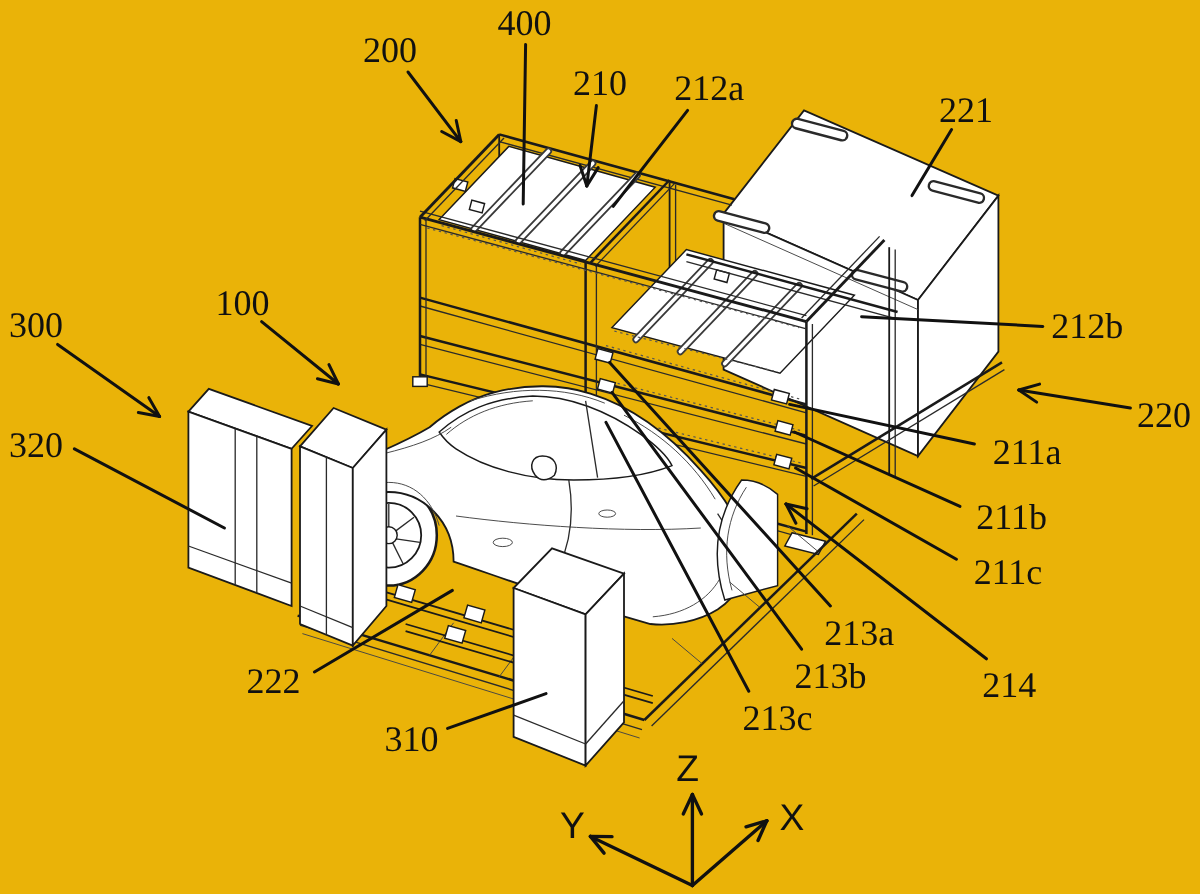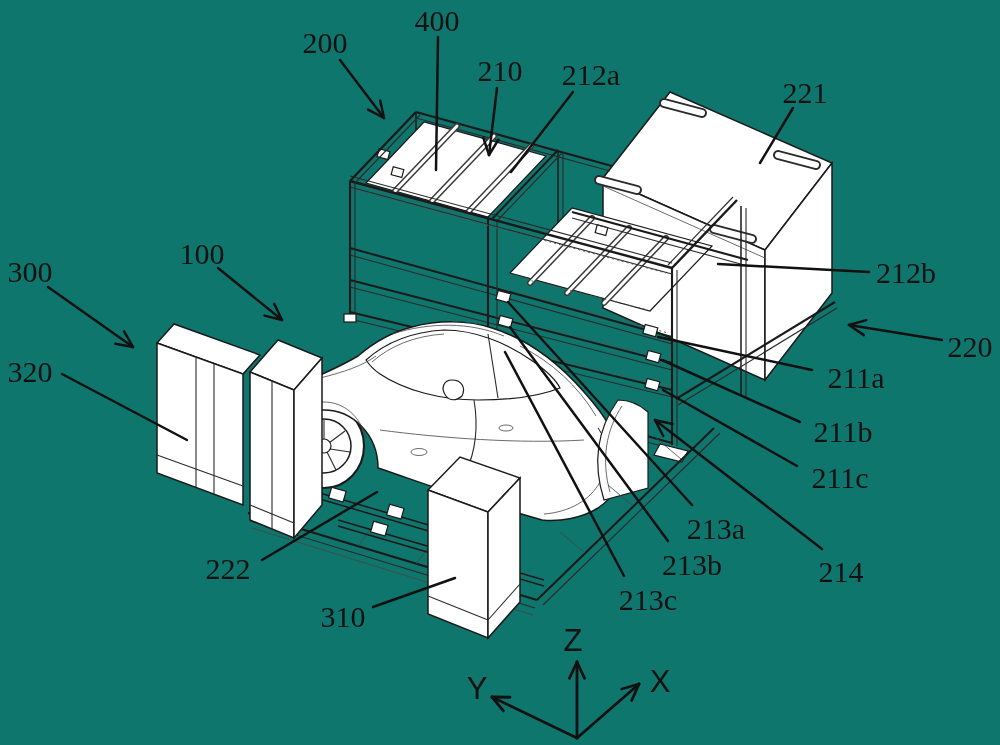--- a/index.html
+++ b/index.html
@@ -1,16 +1,16 @@
 <!DOCTYPE html>
 <html><head>
 <meta charset="utf-8">
 <style>
   html,body{margin:0;padding:0;background:#fff;}
-  #stage{position:relative;width:1000px;height:745px;background:#0f766e;overflow:hidden;}
+  #stage{position:relative;width:1000px;height:745px;background:#eab308;overflow:hidden;}
   svg{display:block;}
   
   .s25{stroke:#1a1a1a;stroke-width:2.4;fill:none;}
   .s22{stroke:#1a1a1a;stroke-width:2.1;fill:none;}
   .s15{stroke:#1a1a1a;stroke-width:1.5;fill:none;}
   .s12{stroke:#2a2a2a;stroke-width:1.1;fill:none;}
   .s08{stroke:#444;stroke-width:.8;fill:none;}
   .w{fill:#fff;stroke:#1a1a1a;stroke-width:1.5;}
   .w12{fill:#fff;stroke:#1a1a1a;stroke-width:1.2;}
   .w2{fill:#fff;stroke:#1a1a1a;stroke-width:2.1;}

